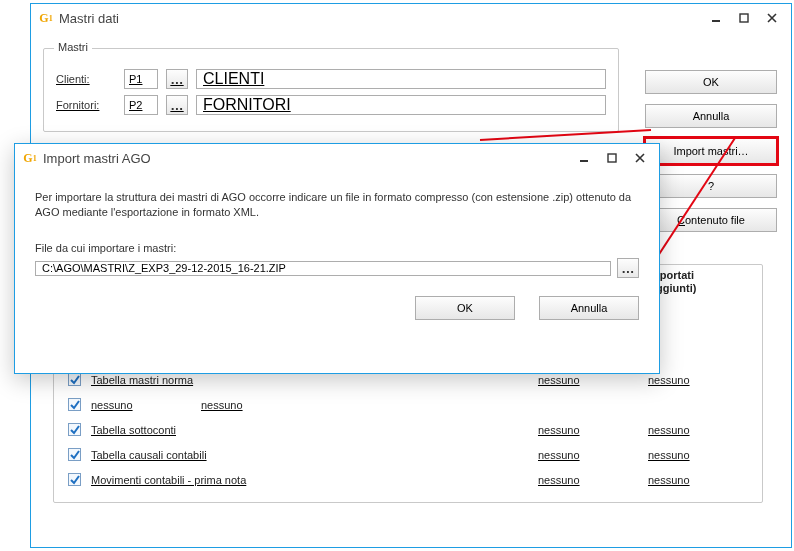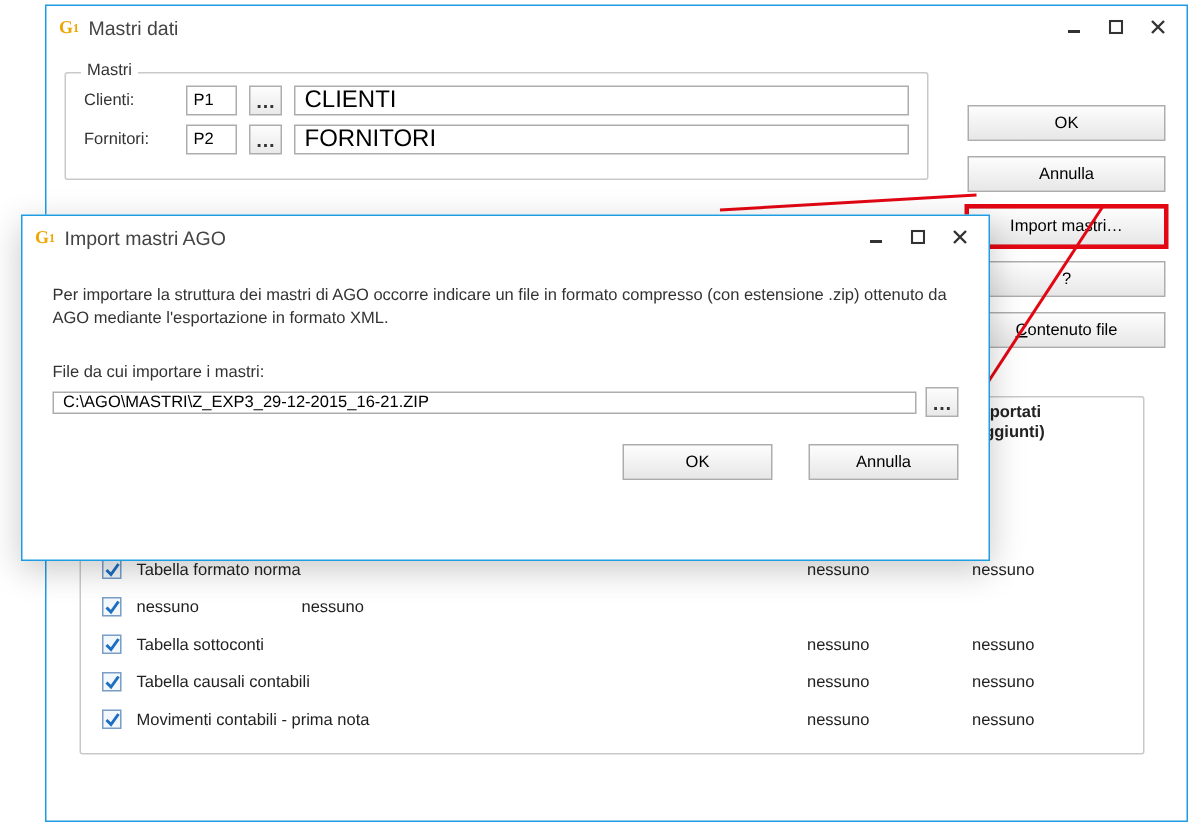--- a/index.html
+++ b/index.html
@@ -56,21 +56,22 @@
     top: 3px;
     width: 762px;
     height: 545px;
   }
   .content { padding: 10px 12px; position: relative; height: calc(100% - 28px);}
   .fieldset {
     border: 1px solid #c9c9c9;
     border-radius: 2px;
     position: relative;
     margin: 6px 0 12px 0;
-    padding: 2px 12px 10px 12px;
+    padding: 14px 12px 10px 12px;
+    text-decoration: underline;
   }
   .legend {
     position: absolute;
     top: -8px;
     left: 10px;
     background: #fff;
     padding: 0 4px;
     color: #333;
     font-size: 11px;
   }
@@ -289,21 +290,21 @@
         <span class="col-n">ssuno</span>
         <span class="col-n"></span>
       </div>
       <div id="grid-rows">
           <div class="list-row">
             <span class="chk">
               <svg width="10" height="10">
                 <path d="M1 5 L4 8 L9 1" fill="none" stroke="#1e6fc1" stroke-width="2"></path>
               </svg>
             </span>
-            <span class="item-label">Tabella formato norma</span>
+            <span class="item-label">Tabella mastri norma</span>
             <span class="col-n">nessuno</span>
             <span class="col-n">nessuno</span>
           </div>
           <div class="list-row">
             <span class="chk">
               <svg width="10" height="10">
                 <path d="M1 5 L4 8 L9 1" fill="none" stroke="#1e6fc1" stroke-width="2"></path>
               </svg>
             </span>
             <span class="col-n">nessuno</span>

